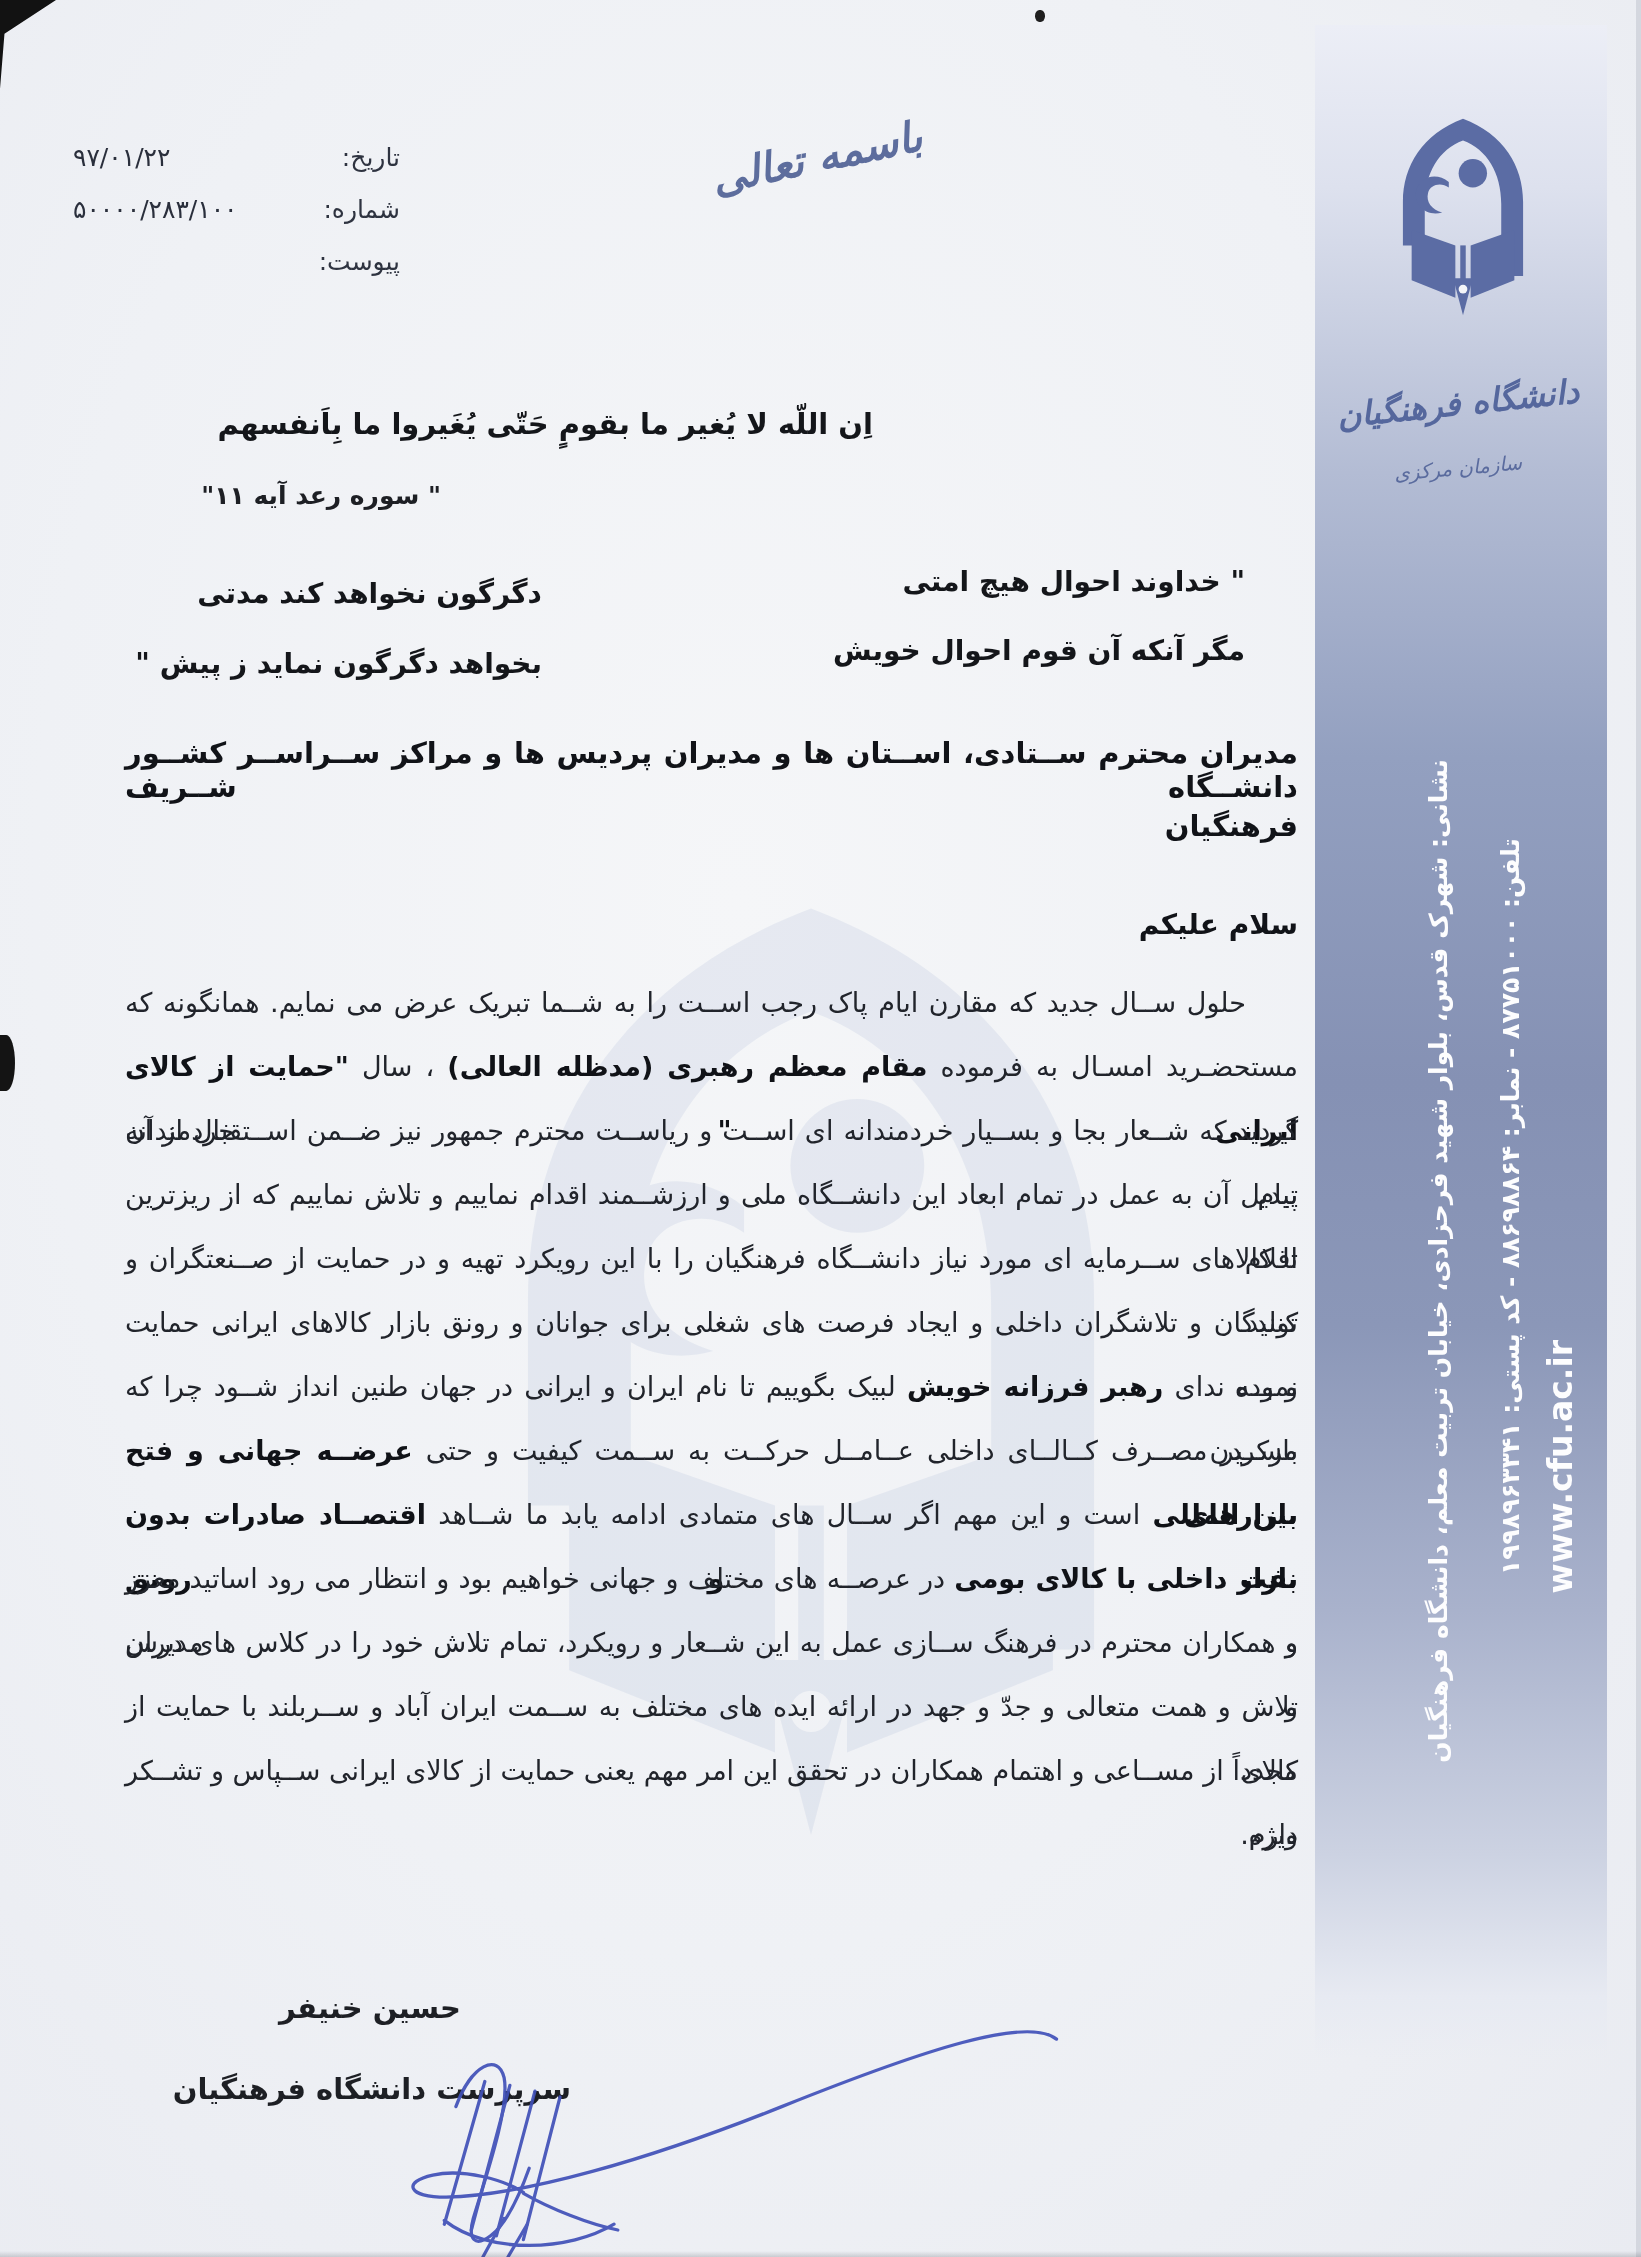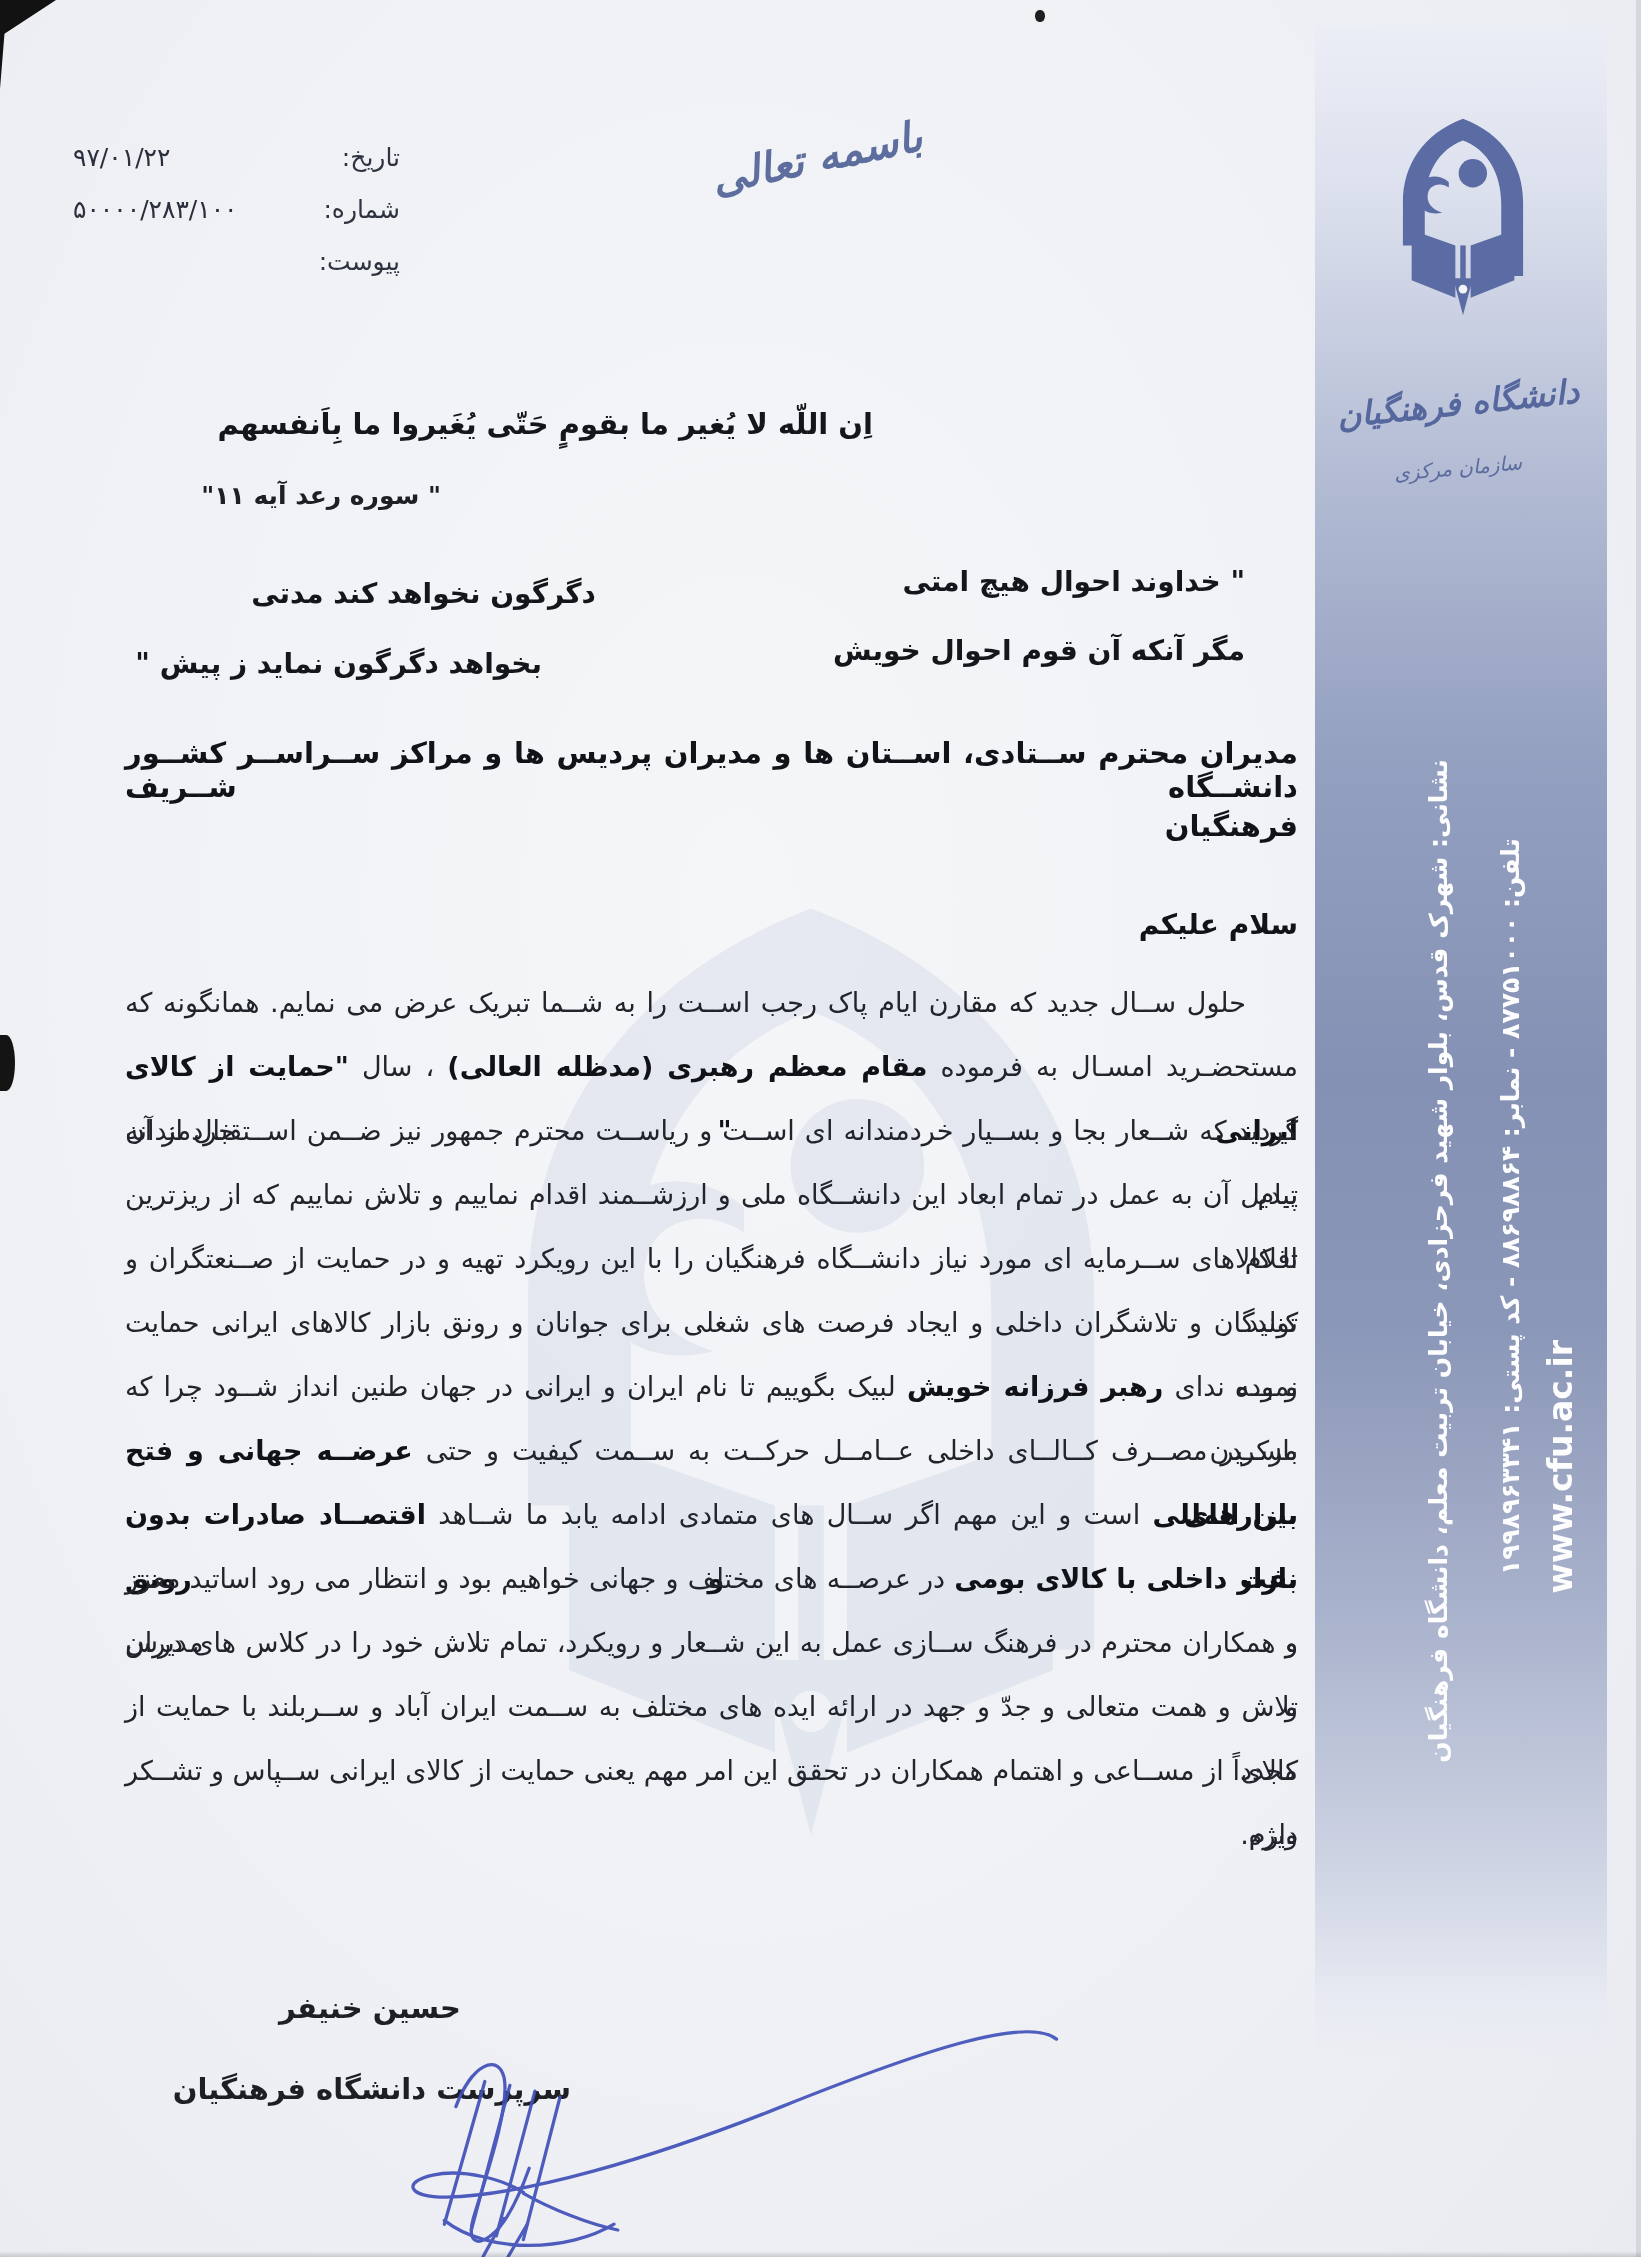--- a/index.html
+++ b/index.html
@@ -30,21 +30,21 @@
   .vtext{transform-origin:top right;transform:rotate(-90deg);white-space:nowrap;
     color:#fdfdfe;font-weight:600;}
   .v-address{right:219px;top:759px;font-size:25px;line-height:33px;}
   .v-phone{right:147px;top:838px;font-size:25px;line-height:33px;}
   .v-web{right:100px;top:1340px;font-size:33px;font-weight:700;direction:ltr;line-height:39px;}
   
   .verse{right:768px;top:407px;font-size:29px;font-weight:700;white-space:nowrap;color:#14161a;}
   .verse-src{right:1200px;top:481px;font-size:25px;font-weight:600;white-space:nowrap;}
   .poem-line{font-size:28px;font-weight:700;white-space:nowrap;color:#14161a;}
   .poem-r1{right:396px;top:565px;} .poem-r2{right:396px;top:634px;}
-  .poem-l1{right:1045px;top:577px;margin-left:12px;} .poem-l2{right:1099px;top:647px;}
+  .poem-l1{right:1099px;top:577px;margin-left:12px;} .poem-l2{right:1099px;top:647px;}
   
   .recipient1{right:343px;top:736px;width:1173px;font-size:29px;font-weight:700;
     text-align:justify;text-align-last:justify;color:#111318;}
   .recipient2{right:343px;top:809px;font-size:29px;font-weight:700;color:#111318;text-align:center;}
   .salutation{right:343px;top:908px;font-size:28px;font-weight:700;color:#111318;}
   
   .body-text{right:343px;top:971px;width:1173px;}
   .bodyline{font-size:27px;line-height:64px;height:64px;text-align:justify;
     text-align-last:justify;color:#21242b;white-space:normal;}
   .bodyline:first-child{padding-right:52px;}

